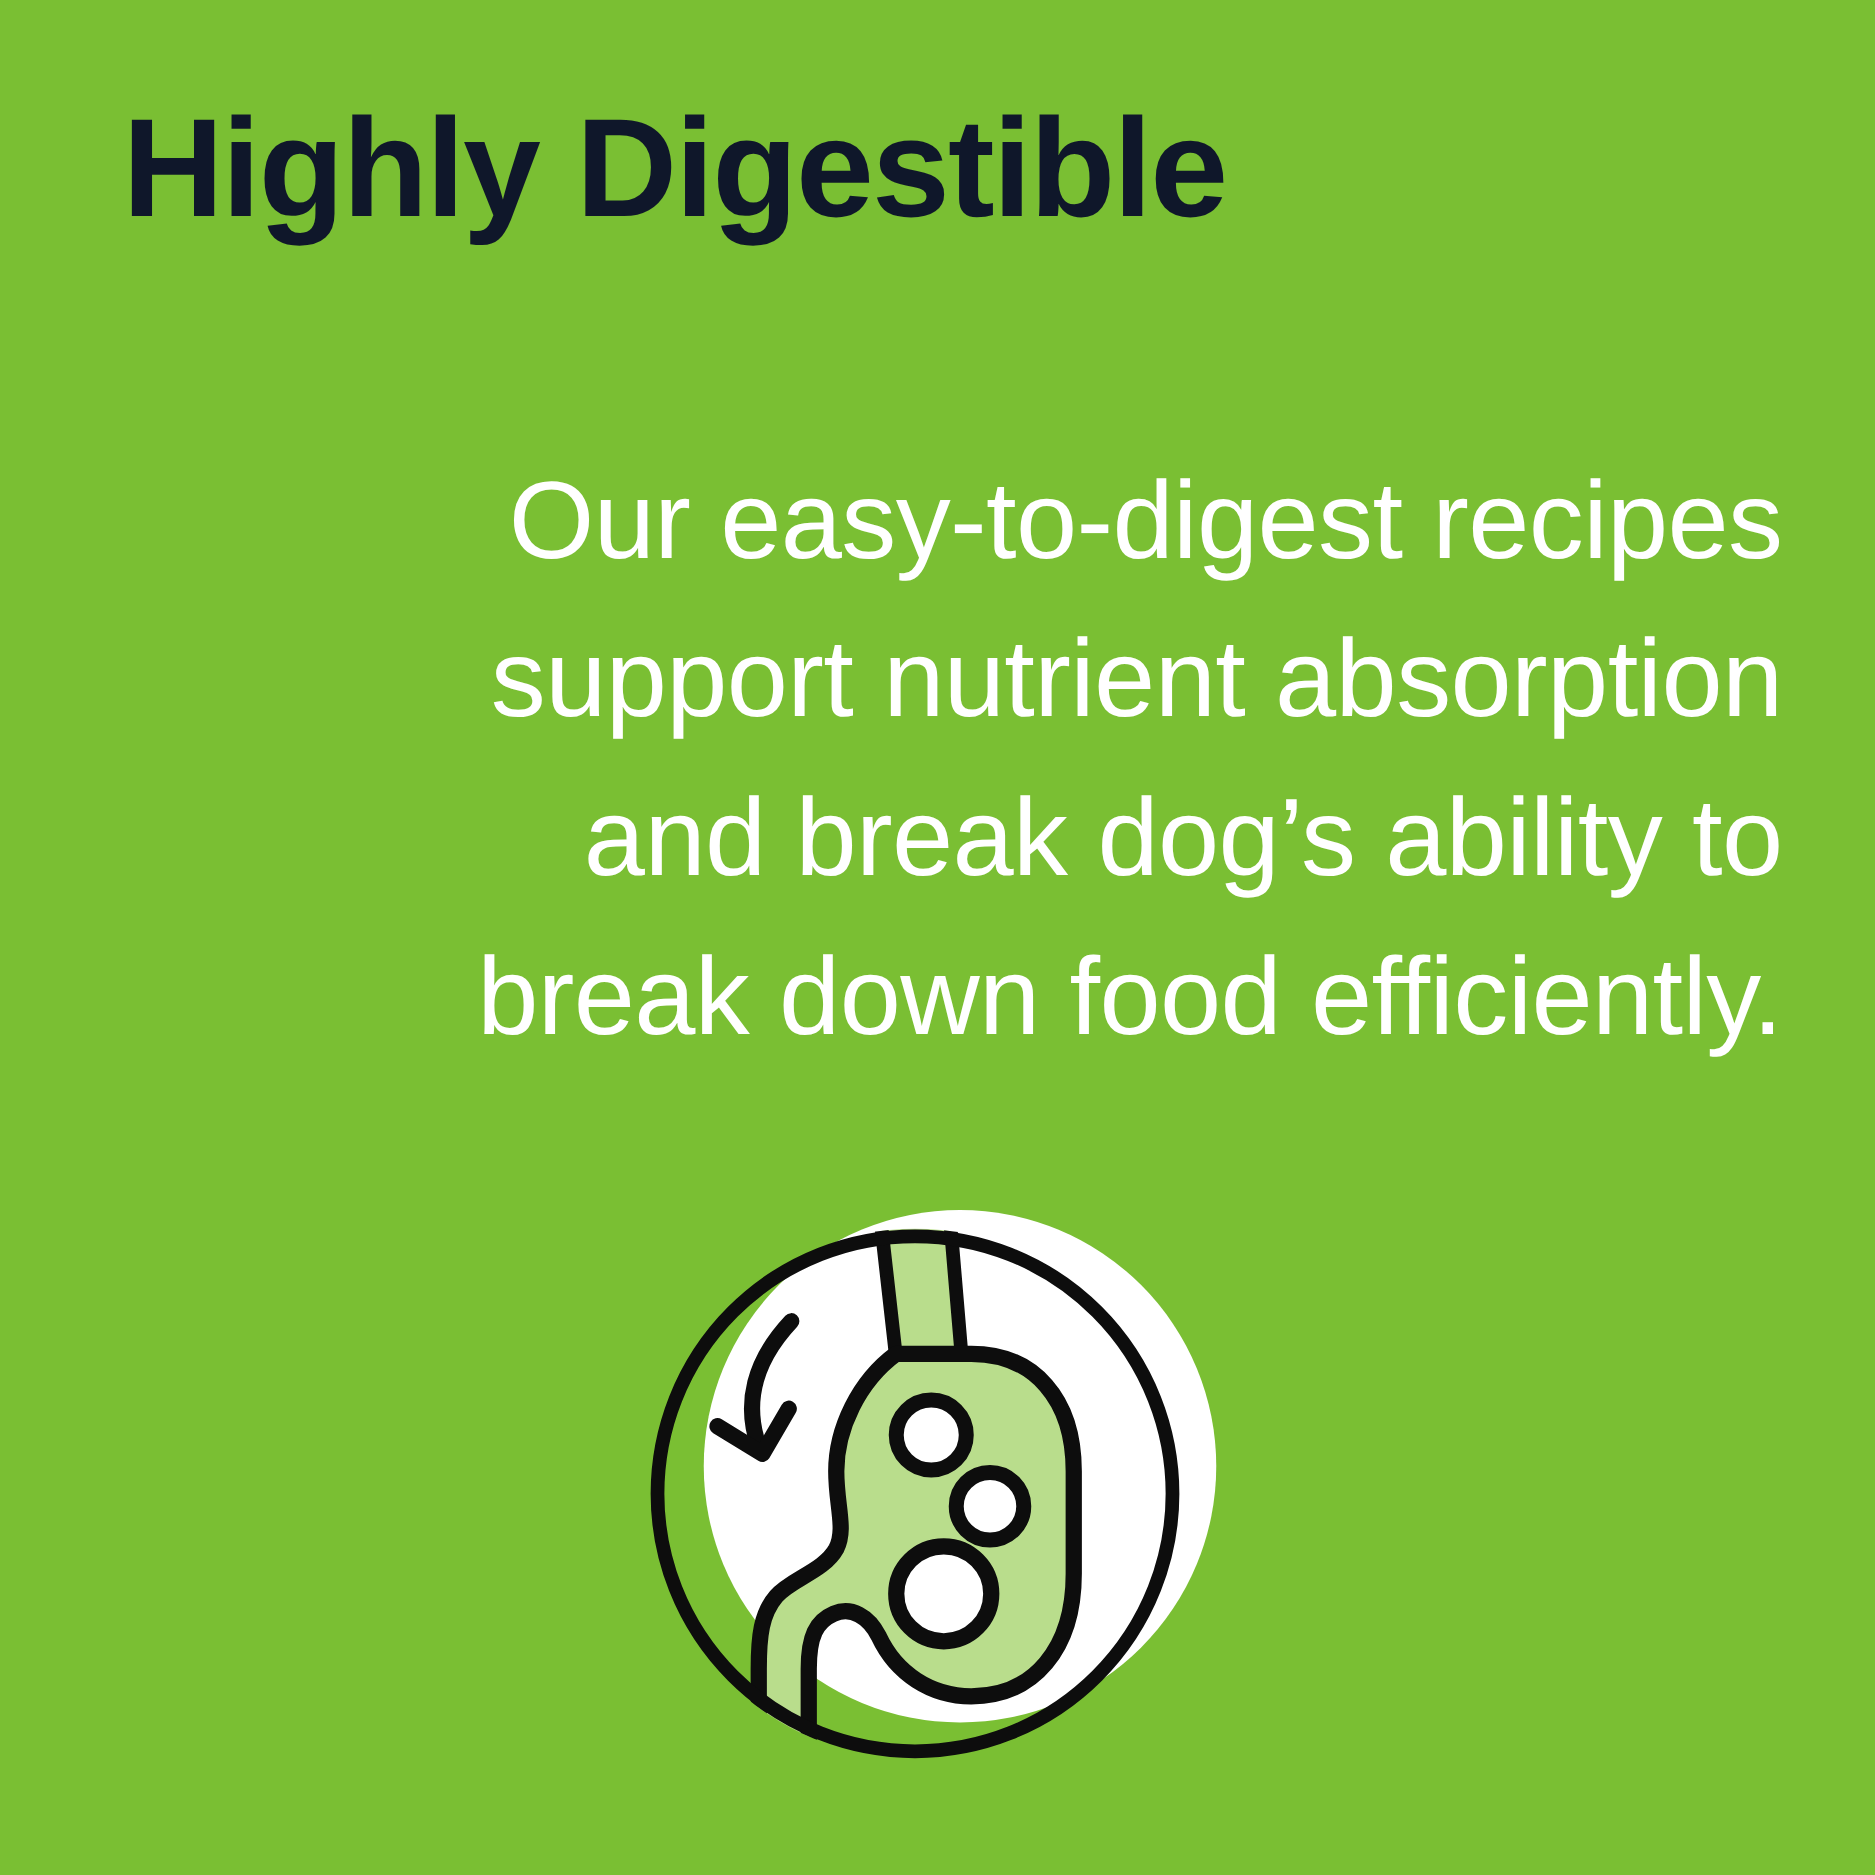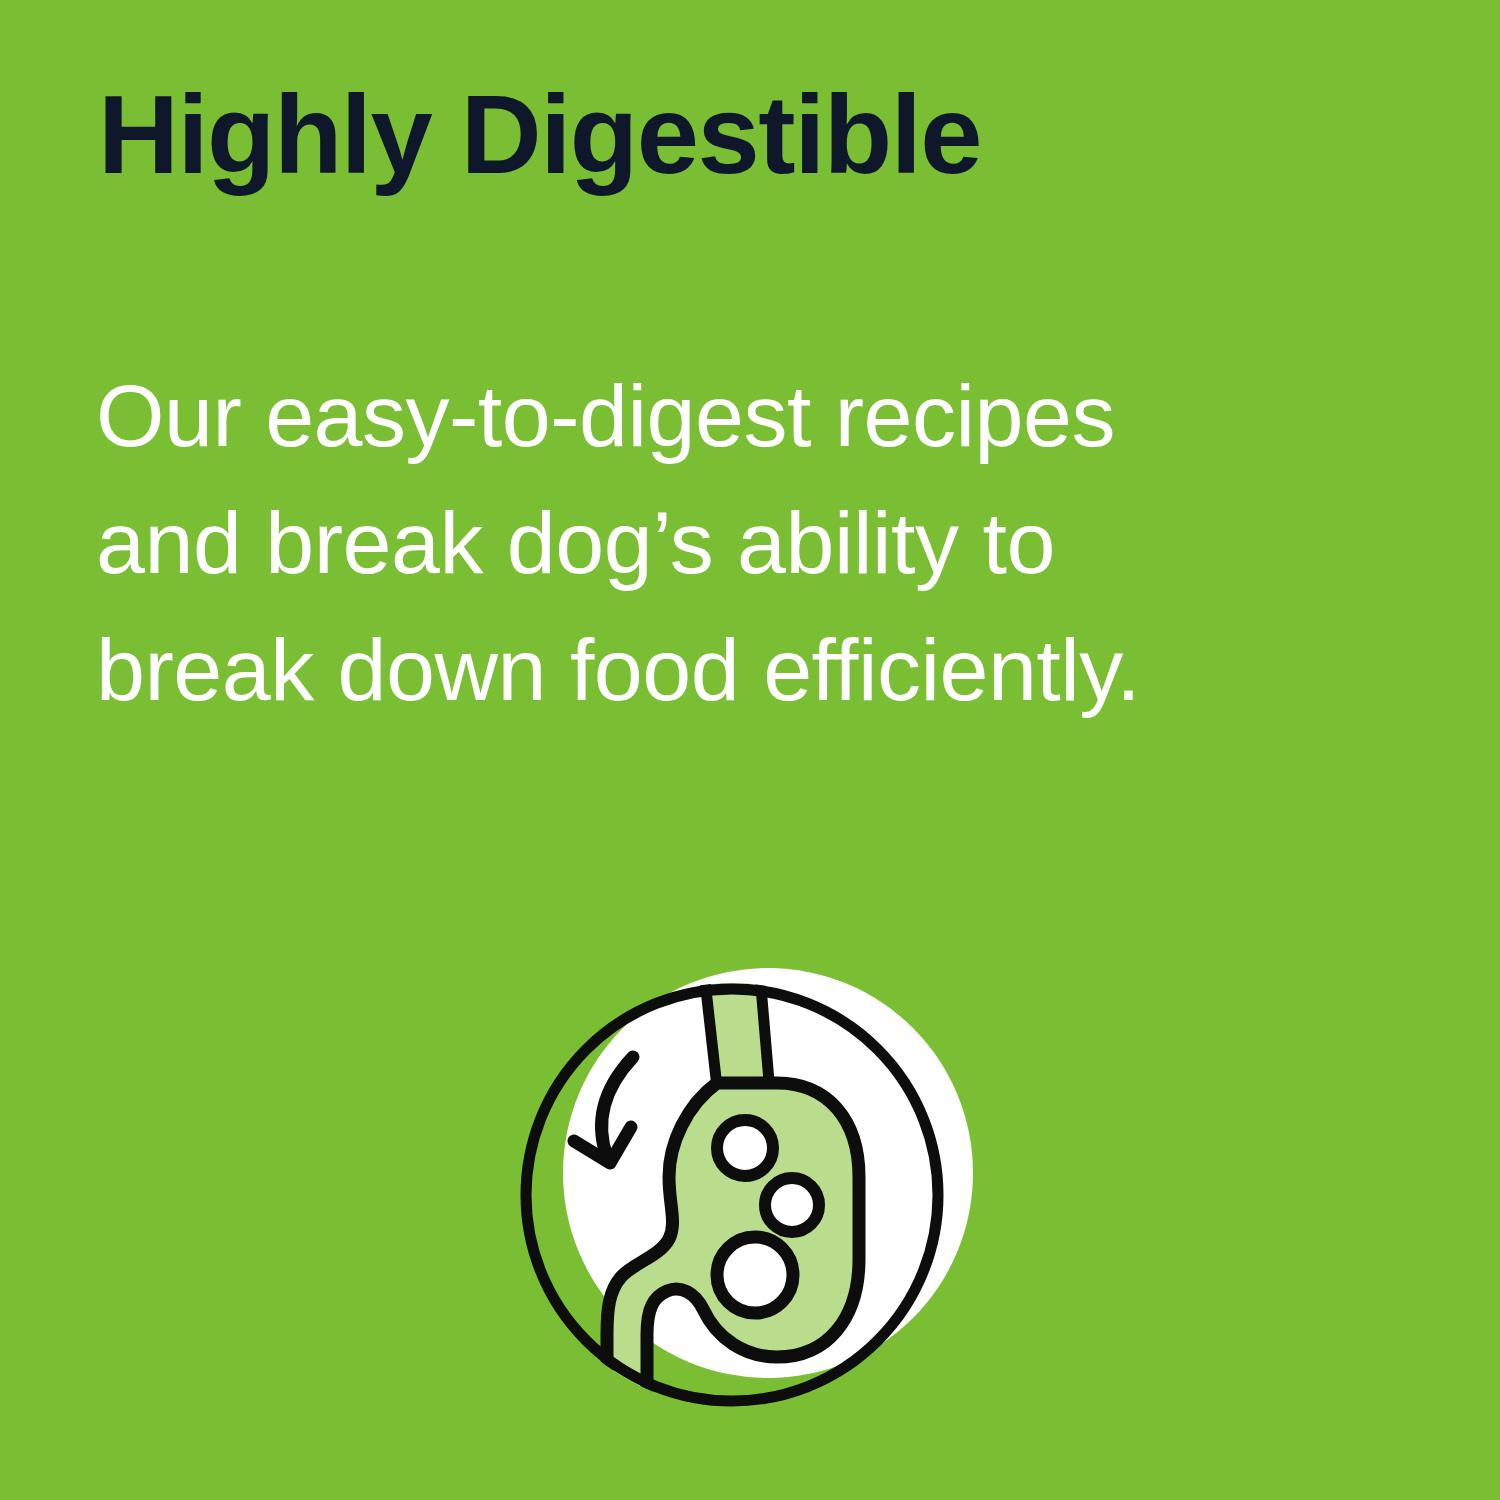--- a/index.html
+++ b/index.html
@@ -31,39 +31,40 @@
     position:absolute;
     left:96px;
     top:352px;
     width:1330px;
     color:#ffffff;
     font-size:88px;
     font-weight:300;
     line-height:127px;
     letter-spacing:-0.5px;
   }
-  .body-copy .ln { display:block; white-space:nowrap; }
+  .body-copy .ln { display:block; white-space:nowrap;text-align:right; }
   .icon-wrap {
     position:absolute;
     left:455px;
     top:905px;
     width:590px;
     height:560px;
   }
   .icon-wrap svg { display:block; width:100%; height:100%; }
 </style>
 </head>
 <body style="background: rgb(122, 191, 51);">
 
 <div class="card">
 
   <h1 class="headline">Highly Digestible</h1>
 
   <div class="body-copy">
     <span class="ln">Our easy-to-digest recipes</span>
+    <span class="ln">support nutrient absorption</span>
     <span class="ln">and break dog’s ability to</span>
     <span class="ln">break down food efficiently.</span>
   </div>
 
   <div class="icon-wrap">
     <svg viewBox="0 0 590 560" xmlns="http://www.w3.org/2000/svg" aria-hidden="true">
 
       <ellipse cx="313" cy="268" rx="205" ry="205" fill="#ffffff"></ellipse>
 
       <defs>

